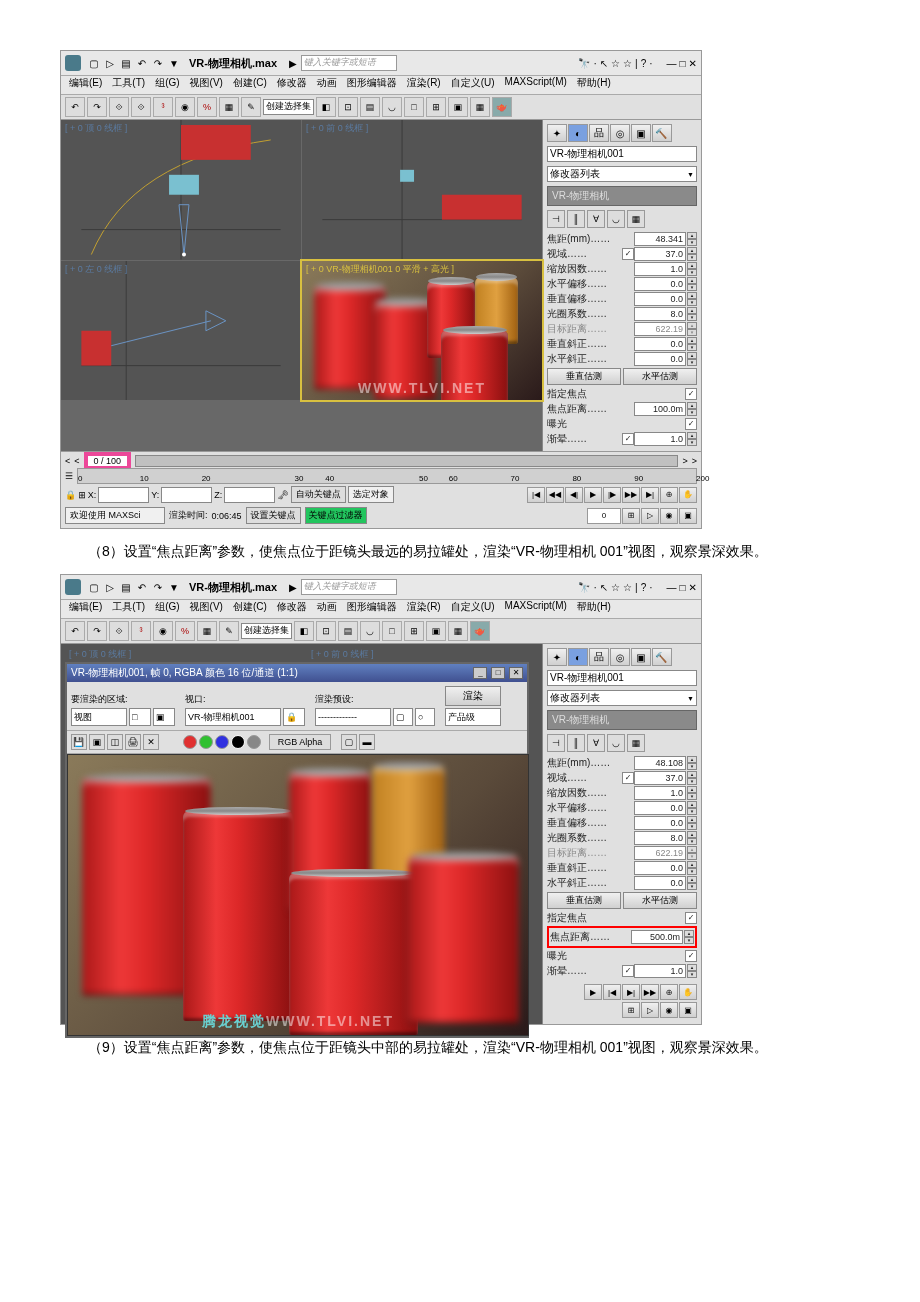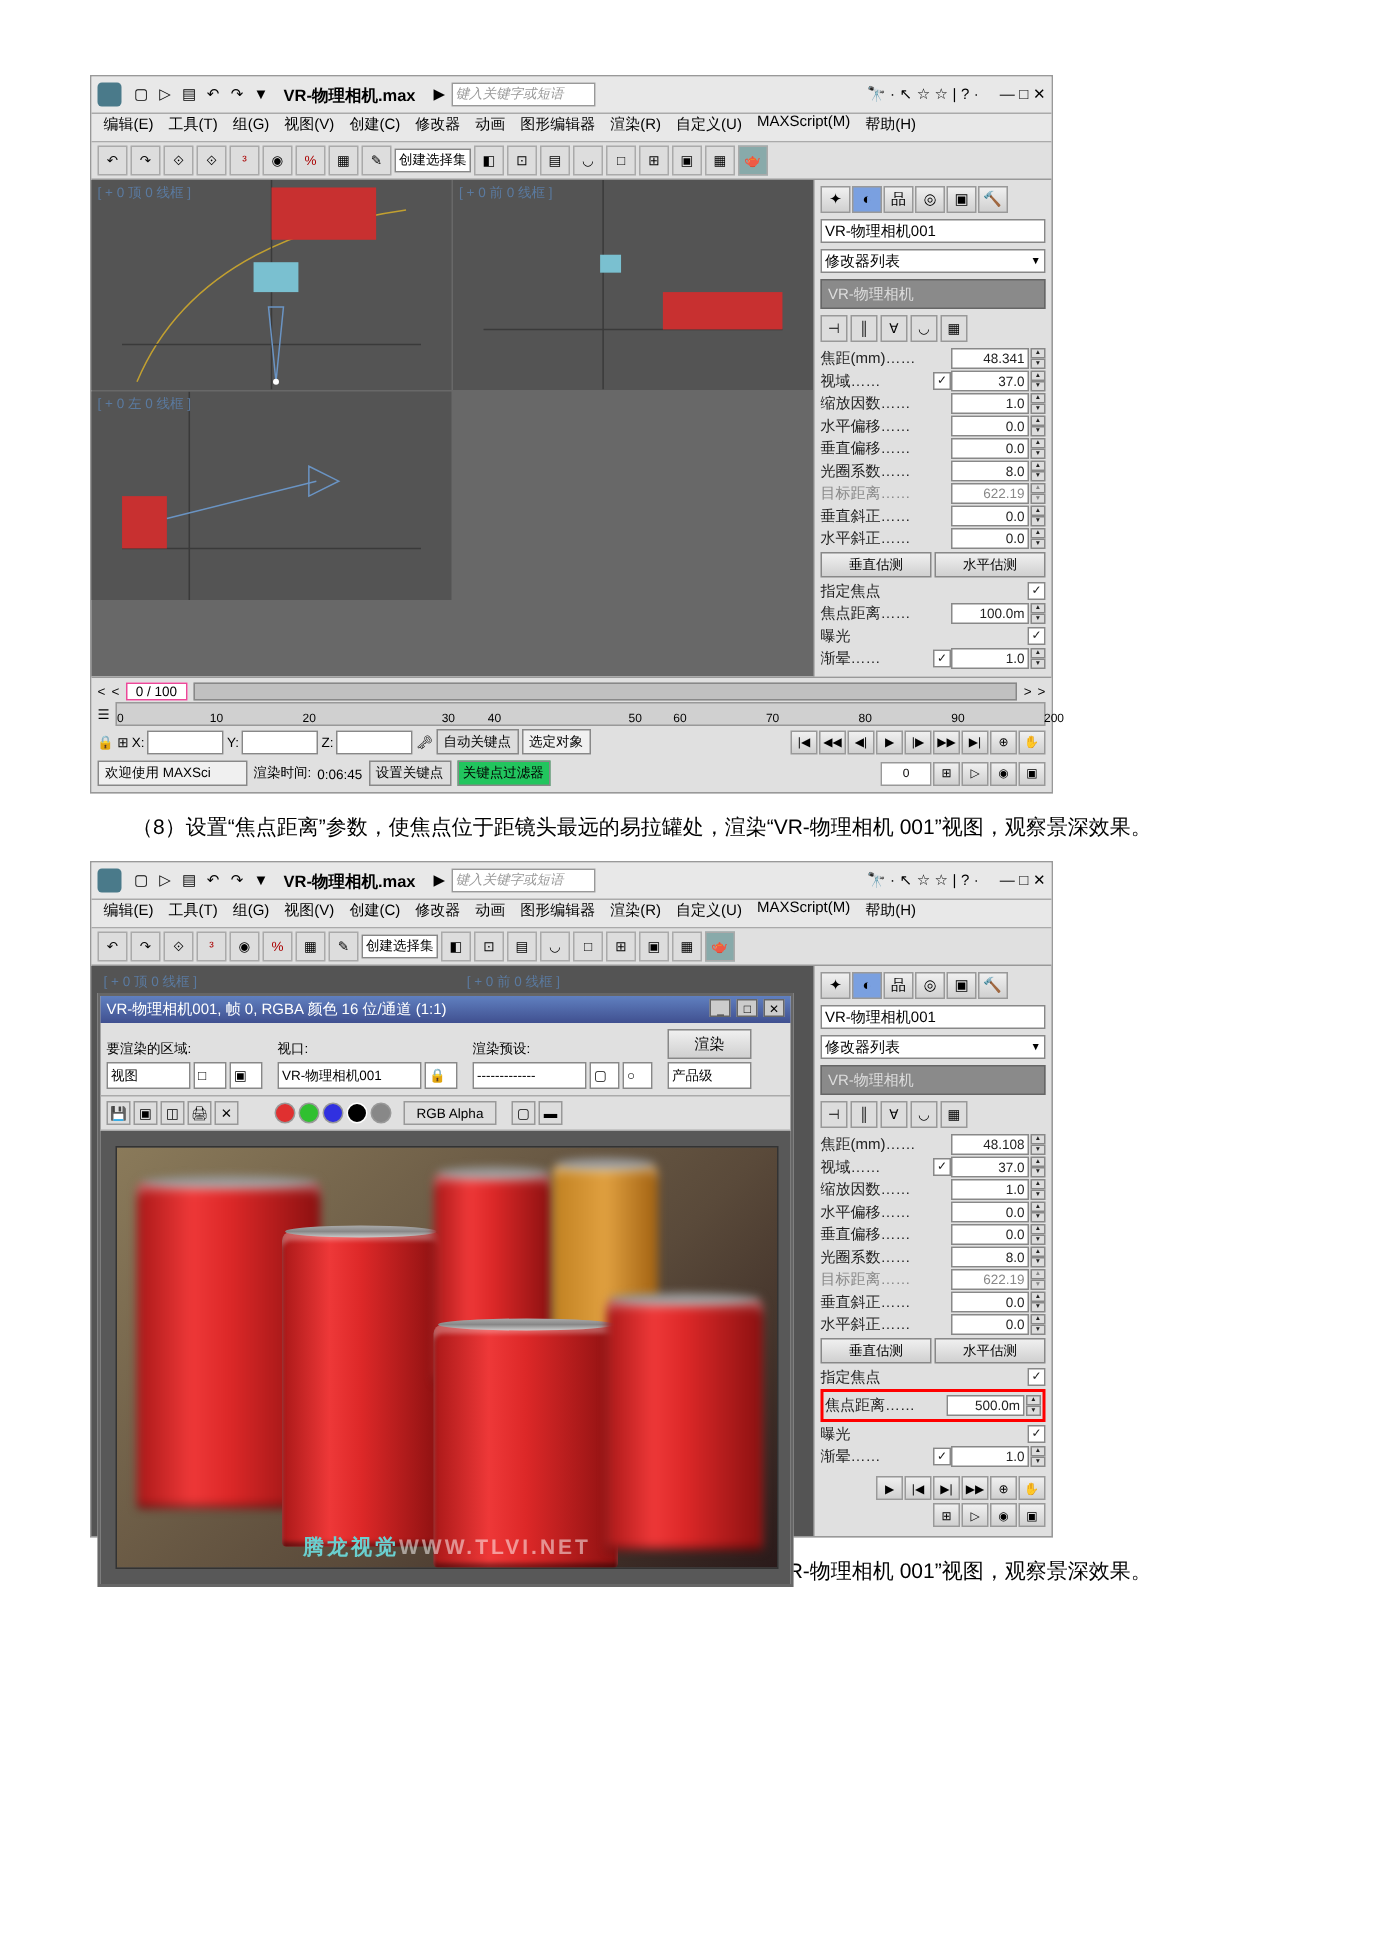--- a/index.html
+++ b/index.html
@@ -65,21 +65,21 @@
 .render-window { background:#e0e0e0; border:2px solid #666; }
 .rw-title { background:linear-gradient(#6080c0,#405090); color:#fff; padding:2px 4px; font-size:10px; display:flex; justify-content:space-between; }
 .rw-title .wbtns span { width:12px; height:10px; background:#ccc; border:1px solid #666; display:inline-flex; align-items:center; justify-content:center; font-size:8px; margin-left:1px; color:#000;}
 .rw-bar { padding:4px; display:flex; gap:10px; align-items:flex-end; font-size:9px; border-bottom:1px solid #aaa; }
 .rw-bar .grp { display:flex; flex-direction:column; gap:2px; }
 .rw-bar select, .rw-bar .dd { font-size:9px; border:1px solid #888; background:#fff; height:16px; padding:0 2px; display:flex; align-items:center; }
 .rw-bar button { font-size:10px; padding:2px 8px; border:1px solid #888; background:linear-gradient(#f0f0f0,#d0d0d0); }
 .rw-tools { padding:3px 4px; display:flex; align-items:center; gap:2px; border-bottom:1px solid #aaa; }
 .rw-tools span { width:14px; height:14px; border:1px solid #999; background:#ddd; display:flex; align-items:center; justify-content:center; font-size:9px; }
 .rw-tools .dot { width:12px; height:12px; border-radius:50%; }
-.rw-image { background:#585858; padding:10px; }
+.rw-image { background:#585858; }
 .rw-image .can-scene { height:280px; border:1px solid #333; }
 </style>
 </head>
 <body>
 
 <div class="screenshot">
 
   <div class="titlebar">
     <div class="logo"></div>
     <div class="tb-icons">
@@ -172,20 +172,31 @@
       <div class="viewport vp-left">
         <div class="vp-label">[ + 0 左 0 线框 ]</div>
         <svg viewBox="0 0 200 140">
           <line x1="45" y1="0" x2="45" y2="140" stroke="#3a3a3a"></line>
           <line x1="0" y1="105" x2="200" y2="105" stroke="#3a3a3a"></line>
           <rect x="0" y="70" width="30" height="35" fill="#c83030"></rect>
           <line x1="30" y1="85" x2="130" y2="60" stroke="#6a94c4"></line>
           <path d="M125 50 L145 60 L125 70 Z" stroke="#6a94c4" fill="none"></path>
         </svg>
       </div>
+      <div class="viewport vp-persp" style="outline:2px solid #d8c040;">
+        <div class="vp-label" style="color:#d8c040">[ + 0 VR-物理相机001 0 平滑 + 高光 ]</div>
+        <div class="can-scene">
+          <div class="can blur" style="left:5%; top:18%; width:30%; height:75%;"></div>
+          <div class="can blur" style="left:30%; top:30%; width:26%; height:70%;"></div>
+          <div class="can" style="left:52%; top:15%; width:20%; height:55%;"></div>
+          <div class="can" style="left:72%; top:12%; width:18%; height:48%; background:linear-gradient(90deg,#c08020,#e0a040,#a06010);"></div>
+          <div class="can" style="left:58%; top:50%; width:28%; height:55%;"></div>
+          <div class="watermark">WWW.TLVI.NET</div>
+        </div>
+      </div>
     </div>
 
     <div class="right-panel">
       <div class="rp-tools">
         <span>✦</span>
         <span style="background:#7aa0e0">◐</span>
         <span>品</span>
         <span>◎</span>
         <span>▣</span>
         <span>🔨</span>
@@ -332,21 +343,21 @@
             </span>
           </div>
         </div>
     </div>
   </div>
 
   <div class="footer">
     <div class="slider-row">
       <span>&lt;</span>
         <span>&lt;</span>
-      <span style="background:#fff;border:1px solid #ec4899;padding:0 6px">0 / 100</span>
+      <span style="background:#fff;border:4px solid #ec4899;padding:0 6px">0 / 100</span>
       <div class="slider-track"></div>
       <span>&gt;</span>
         <span>&gt;</span>
     </div>
     <div style="display:flex;gap:4px;align-items:center;">
       <span>☰</span>
       <div class="ruler" style="flex:1" id="ruler-a">
           <span style="left: 0%;">0</span>
           <span style="left: 10%;">10</span>
           <span style="left: 20%;">20</span>

